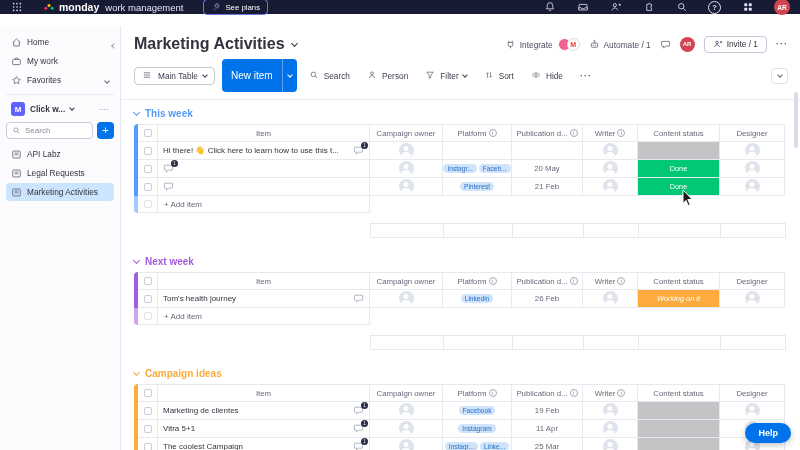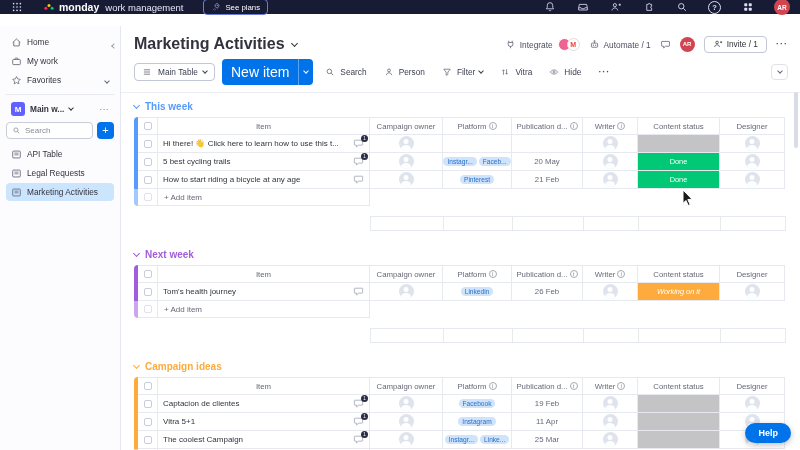--- a/index.html
+++ b/index.html
@@ -65,21 +65,21 @@
   .invite{display:flex;align-items:center;gap:4px;border:1px solid #c3c6d4;border-radius:4px;
     padding:2.5px 8px;font-size:8.3px;color:#32333e;background:#fff}
   .moreglyph{font-size:9px;color:#4b4e5d;font-weight:700;letter-spacing:1px}
 
   .toolbar{display:flex;align-items:center;gap:7px;padding:3px 12px 7px 13px;border-bottom:1px solid #eceef3;
     font-size:8.3px;color:#3e4150}
   .tbtn{display:flex;align-items:center;gap:4px;padding:2.5px 5px;border-radius:4px;background:#fff}
   .view-btn{border:1px solid #c3c6d4;padding:2.5px 7px;gap:5px}
   .split{display:flex}
   .ni-main{background:var(--accent,#0073ea);color:#fff;border:none;border-radius:4px 0 0 4px;
-    padding:5px 9px;font-size:14px}
+    padding:11px 9px;font-size:10px}
   .ni-chev{background:var(--accent,#0073ea);border:none;border-left:1px solid rgba(255,255,255,.35);
     border-radius:0 4px 4px 0;width:15px;display:flex;align-items:center;justify-content:center;color:#fff}
   .collapse-btn{margin-left:auto;border:1px solid #e0e2ea;width:17px;height:16px;border-radius:4px;
     display:flex;align-items:center;justify-content:center;color:#676879;background:#fff}
 
   
   .groups{padding:8px 0 0 13px}
   .group{margin-bottom:18px}
   .ghead{display:flex;align-items:center;gap:6px;margin-bottom:5px;color:var(--gc);font-weight:700;font-size:10px}
   .gtable{width:787px}
@@ -230,21 +230,21 @@
       <svg viewBox="0 0 16 16" width="11" height="11">
           <path d="M8 2.3l1.7 3.4 3.8.6-2.7 2.7.6 3.8L8 11l-3.4 1.8.6-3.8L2.5 6.3l3.8-.6z" fill="none" stroke="currentColor" stroke-width="1.1" stroke-linejoin="round"></path>
         </svg>
     </span>
     <span class="lbl">Favorites</span>
     <span class="dots"><i class="chev sm"></i></span>
   </div>
   <hr class="sb-div">
   <div class="sb-item">
     <span class="ws-av">M</span>
-    <span class="ws-label">Main w...</span>
+    <span class="ws-label">Click w...</span>
     <i class="chev sm"></i>
     <span class="dots">···</span>
   </div>
   <div class="sb-search-row">
     <div class="sb-search">
       <span class="ic" style="width:9px;height:9px;color:#8a8d99">
         <svg viewBox="0 0 16 16" width="9" height="9">
             <circle cx="7" cy="7" r="3.6" fill="none" stroke="currentColor" stroke-width="1.4"></circle>
             <path d="M9.8 9.8L13 13" stroke="currentColor" stroke-width="1.4"></path>
           </svg>
@@ -253,21 +253,21 @@
     </div>
     <button class="sb-add">+</button>
   </div>
   <div class="sb-item sb-board">
     <span class="ic">
       <svg viewBox="0 0 16 16" width="11" height="11">
           <rect x="2.5" y="3" width="11" height="10" rx="1.2" fill="none" stroke="currentColor" stroke-width="1.2"></rect>
           <path d="M5 6h6M5 8.5h6" stroke="currentColor" stroke-width="1.1"></path>
         </svg>
     </span>
-    <span class="lbl">API Table</span>
+    <span class="lbl">API Labz</span>
   </div>
   <div class="sb-item sb-board">
     <span class="ic">
       <svg viewBox="0 0 16 16" width="11" height="11">
           <rect x="2.5" y="3" width="11" height="10" rx="1.2" fill="none" stroke="currentColor" stroke-width="1.2"></rect>
           <path d="M5 6h6M5 8.5h6" stroke="currentColor" stroke-width="1.1"></path>
         </svg>
     </span>
     <span class="lbl">Legal Requests</span>
   </div>
@@ -376,21 +376,21 @@
       </span>
       <span>Filter</span>
       <i class="chev sm"></i>
     </div>
     <div class="tbtn">
       <span class="ic">
         <svg viewBox="0 0 16 16" width="10" height="10">
             <path d="M5.5 12.5v-8M5.5 4.5L3.8 6.2M5.5 4.5l1.7 1.7M10.5 3.5v8M10.5 11.5l-1.7-1.7M10.5 11.5l1.7-1.7" stroke="currentColor" stroke-width="1.2" fill="none"></path>
           </svg>
       </span>
-      <span>Vitra</span>
+      <span>Sort</span>
     </div>
     <div class="tbtn">
       <span class="ic">
         <svg viewBox="0 0 16 16" width="10" height="10">
             <path d="M2 8s2.3-3.4 6-3.4S14 8 14 8s-2.3 3.4-6 3.4S2 8 2 8z" fill="none" stroke="currentColor" stroke-width="1.1"></path>
             <circle cx="8" cy="8" r="1.6" fill="none" stroke="currentColor" stroke-width="1.1"></circle>
           </svg>
       </span>
       <span>Hide</span>
     </div>
@@ -465,21 +465,20 @@
             <div class="cell c-designer">
               <span class="pavatar"></span>
             </div>
           </div>
           <div class="row">
             <div class="cbar"></div>
             <div class="cell c-cb">
               <span class="cbx"></span>
             </div>
             <div class="cell c-item">
-              <span class="itext">5 best cycling trails</span>
               <span class="chatwrap">
                 <svg viewBox="0 0 16 16" width="11" height="11">
                   <path d="M2.8 3.2h10.4c.44 0 .8.36.8.8v5.6c0 .44-.36.8-.8.8H8.3L5.2 13v-2.6H2.8c-.44 0-.8-.36-.8-.8V4c0-.44.36-.8.8-.8z" fill="none" stroke="#9aa0ae" stroke-width="1.1"></path>
                 </svg>
                 <span class="cbadge">1</span>
               </span>
             </div>
             <div class="cell c-owner">
               <span class="pavatar"></span>
             </div>
@@ -497,21 +496,20 @@
             <div class="cell c-designer">
               <span class="pavatar"></span>
             </div>
           </div>
           <div class="row">
             <div class="cbar"></div>
             <div class="cell c-cb">
               <span class="cbx"></span>
             </div>
             <div class="cell c-item">
-              <span class="itext">How to start riding a bicycle at any age</span>
               <span class="chatwrap">
                 <svg viewBox="0 0 16 16" width="11" height="11">
                   <path d="M2.8 3.2h10.4c.44 0 .8.36.8.8v5.6c0 .44-.36.8-.8.8H8.3L5.2 13v-2.6H2.8c-.44 0-.8-.36-.8-.8V4c0-.44.36-.8.8-.8z" fill="none" stroke="#9aa0ae" stroke-width="1.1"></path>
                 </svg>
               </span>
             </div>
             <div class="cell c-owner">
               <span class="pavatar"></span>
             </div>
             <div class="cell c-platform">
@@ -663,21 +661,21 @@
             <div class="cell c-designer">
               <span>Designer</span>
             </div>
           </div>
           <div class="row">
             <div class="cbar"></div>
             <div class="cell c-cb">
               <span class="cbx"></span>
             </div>
             <div class="cell c-item">
-              <span class="itext">Captacion de clientes</span>
+              <span class="itext">Marketing de clientes</span>
               <span class="chatwrap">
                 <svg viewBox="0 0 16 16" width="11" height="11">
                   <path d="M2.8 3.2h10.4c.44 0 .8.36.8.8v5.6c0 .44-.36.8-.8.8H8.3L5.2 13v-2.6H2.8c-.44 0-.8-.36-.8-.8V4c0-.44.36-.8.8-.8z" fill="none" stroke="#9aa0ae" stroke-width="1.1"></path>
                 </svg>
                 <span class="cbadge">1</span>
               </span>
             </div>
             <div class="cell c-owner">
               <span class="pavatar"></span>
             </div>

